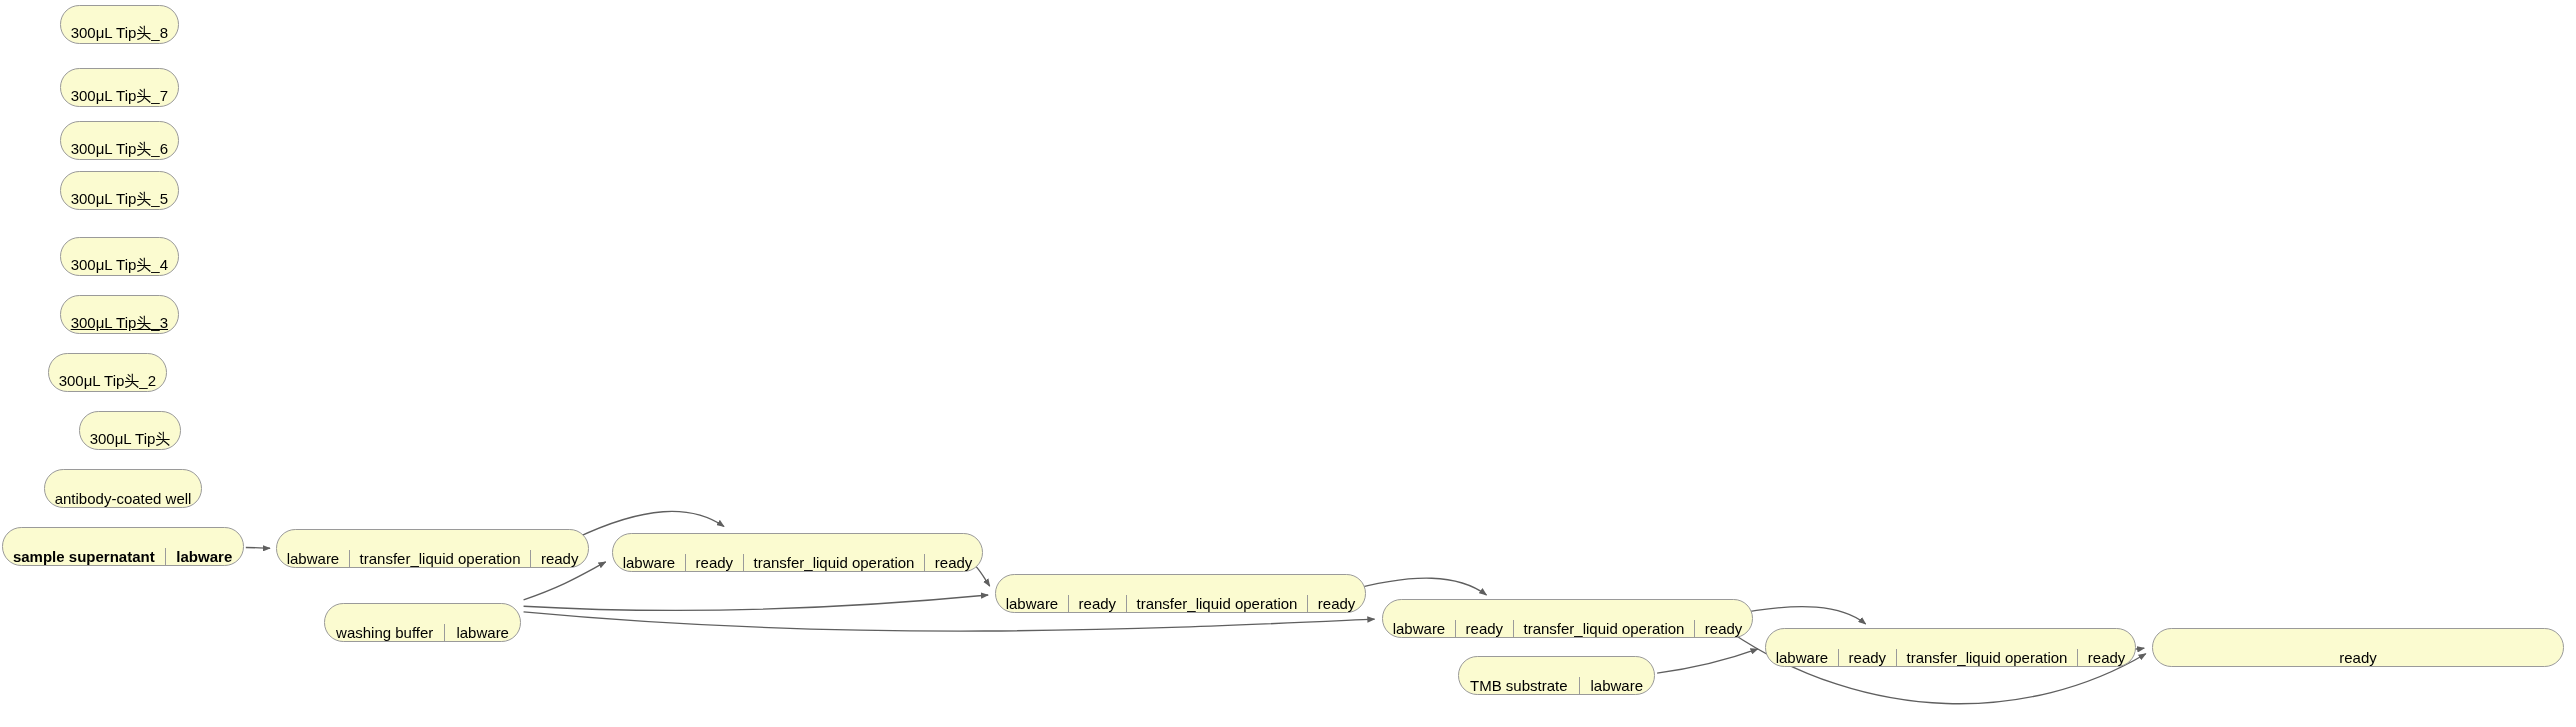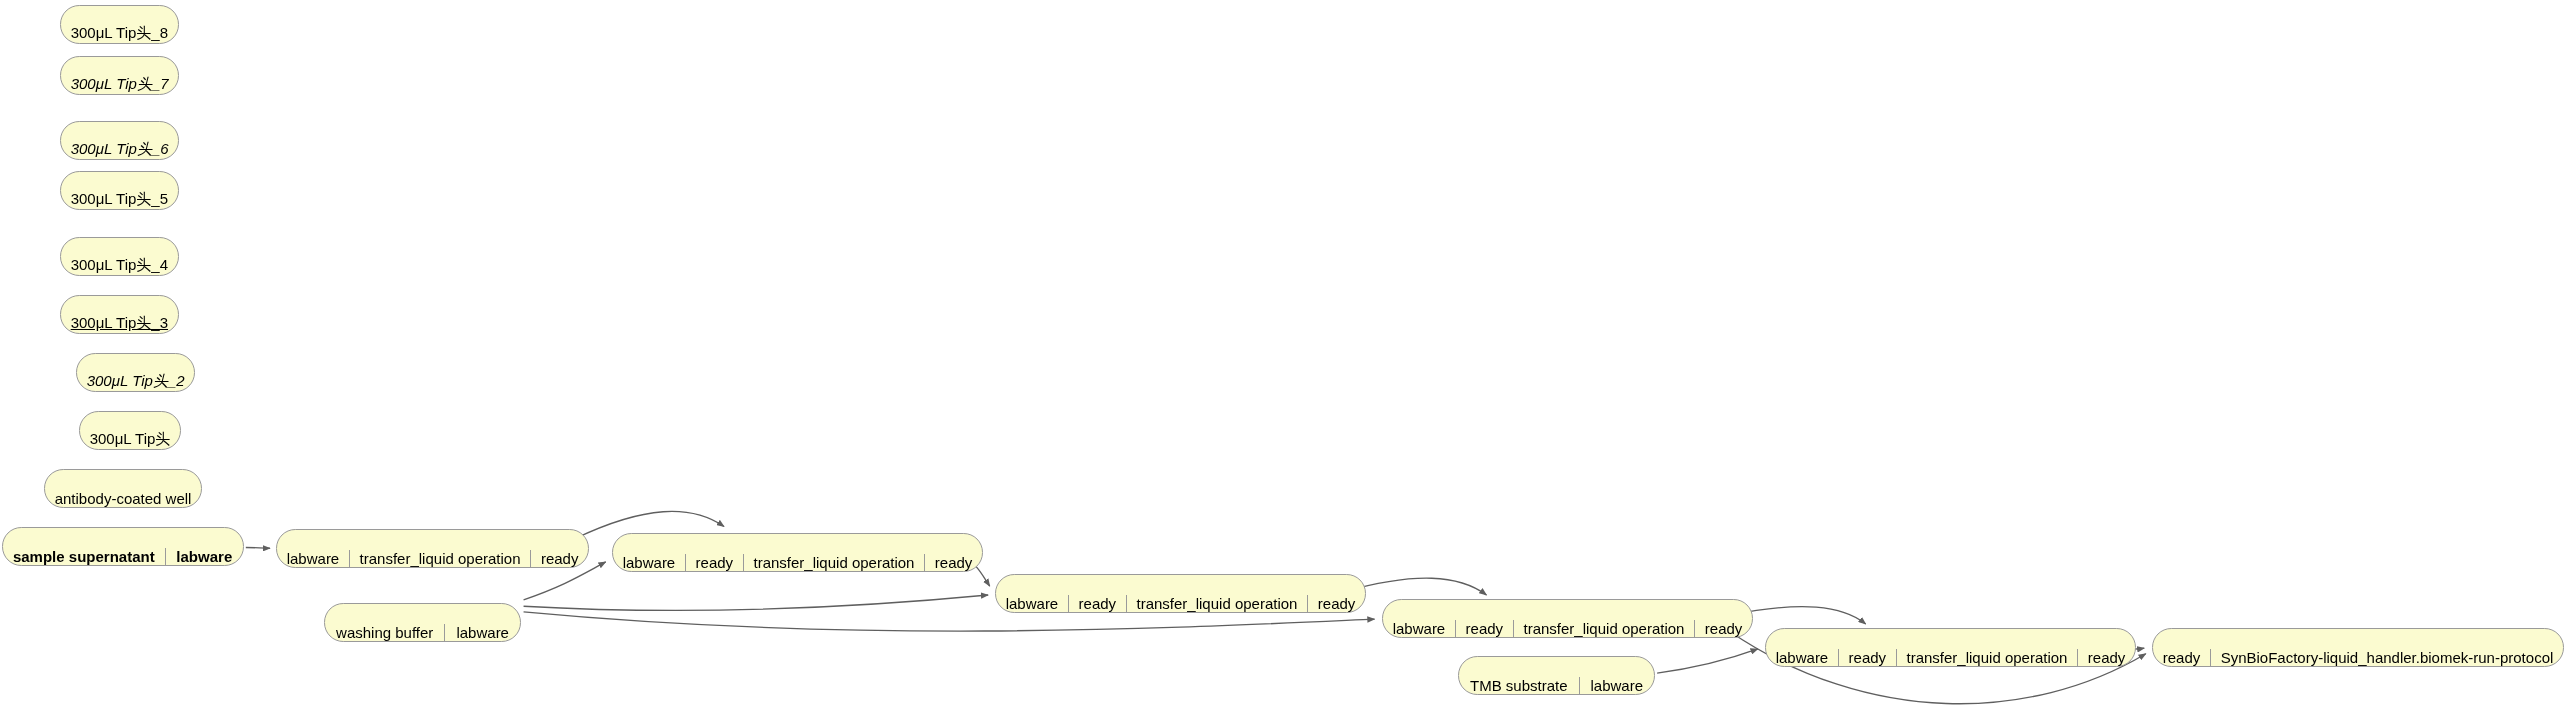--- a/index.html
+++ b/index.html
@@ -65,36 +65,36 @@
     <path class="edge" d="M 1669 735 C 1758 710, 1812 714, 1846 739" marker-end="url(#arrow)"></path>
     <path class="edge" d="M 2149 764 C 2238 746, 2288 752, 2317 775" marker-end="url(#arrow)"></path>
     <path class="edge" d="M 2058 836 C 2112 829, 2150 818, 2183 806" marker-end="url(#arrow)"></path>
     <path class="edge" d="M 2624 800 C 2643 807, 2652 807, 2663 805" marker-end="url(#arrow)"></path>
     <path class="edge" d="M 2149 785 C 2320 900, 2520 898, 2665 812" marker-end="url(#arrow)"></path>
   </svg>
 
   <div class="node" style="left:60px;top:4.8px;min-width:118px;">
     <span class="cell">300μL Tip头_8</span>
   </div>
-  <div class="node" style="left:60px;top:56px;min-width:118px;font-style:italic;">
+  <div class="node" style="left:60px;top:68px;min-width:118px;">
     <span class="cell">300μL Tip头_7</span>
   </div>
-  <div class="node" style="left:60px;top:121px;min-width:118px;font-style:italic;">
+  <div class="node" style="left:60px;top:121px;min-width:118px;">
     <span class="cell">300μL Tip头_6</span>
   </div>
   <div class="node" style="left:60px;top:171px;min-width:118px;">
     <span class="cell">300μL Tip头_5</span>
   </div>
   <div class="node" style="left:60px;top:237px;min-width:118px;">
     <span class="cell">300μL Tip头_4</span>
   </div>
   <div class="node" style="left:60px;top:295px;min-width:118px;text-decoration:underline;">
     <span class="cell">300μL Tip头_3</span>
   </div>
-  <div class="node" style="left:76px;top:353px;min-width:118px;font-style:italic;">
+  <div class="node" style="left:48px;top:353px;min-width:118px;">
     <span class="cell">300μL Tip头_2</span>
   </div>
   <div class="node" style="left:79px;top:411px;min-width:101px;">
     <span class="cell">300μL Tip头</span>
   </div>
   <div class="node" style="left:44px;top:469px;min-width:151px;">
     <span class="cell">antibody-coated well</span>
   </div>
 
   <div class="node" style="left:1.6px;top:527px;min-width:242px;font-weight:bold;">
@@ -141,17 +141,16 @@
 
   <div class="node" style="left:1765px;top:628px;min-width:348px;">
     <span class="cell">labware</span>
     <span class="cell">ready</span>
     <span class="cell">transfer_liquid operation</span>
     <span class="cell">ready</span>
   </div>
 
   <div class="node" style="left:2152px;top:628px;min-width:412px;">
     <span class="cell">ready</span>
-    <span class="cell">SynBioFactory-liquid_handler.biomek-run-protocol</span>
   </div>
 
 </div>
 
 
 </body></html>

